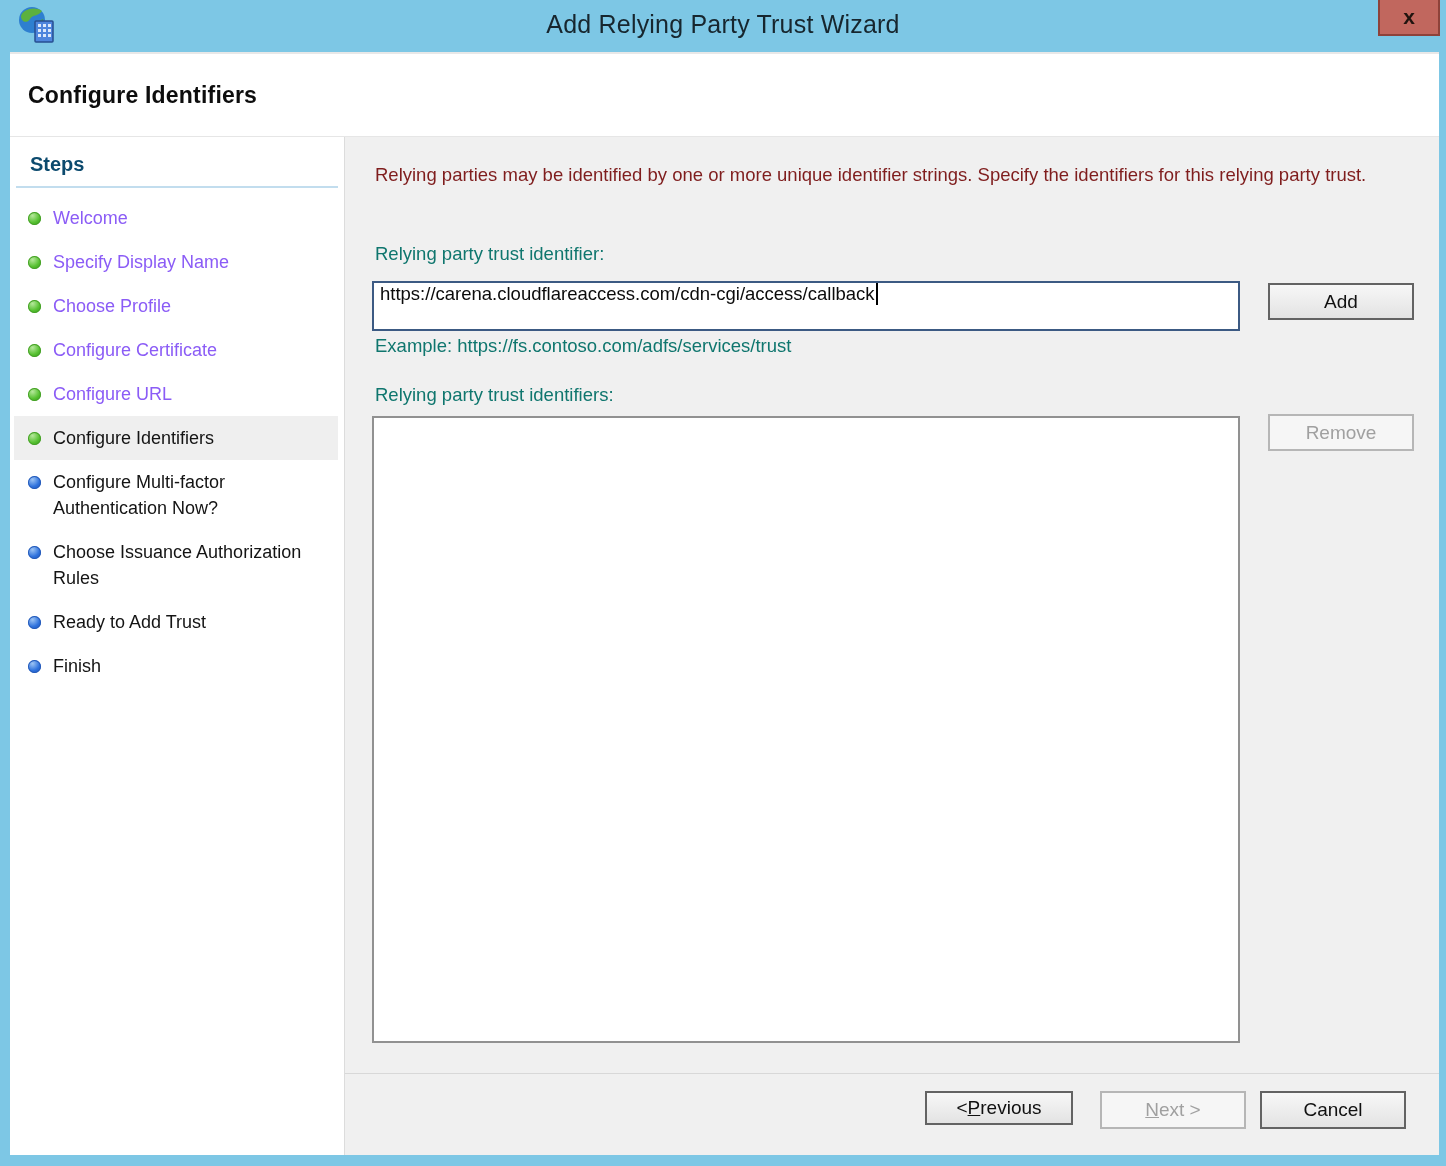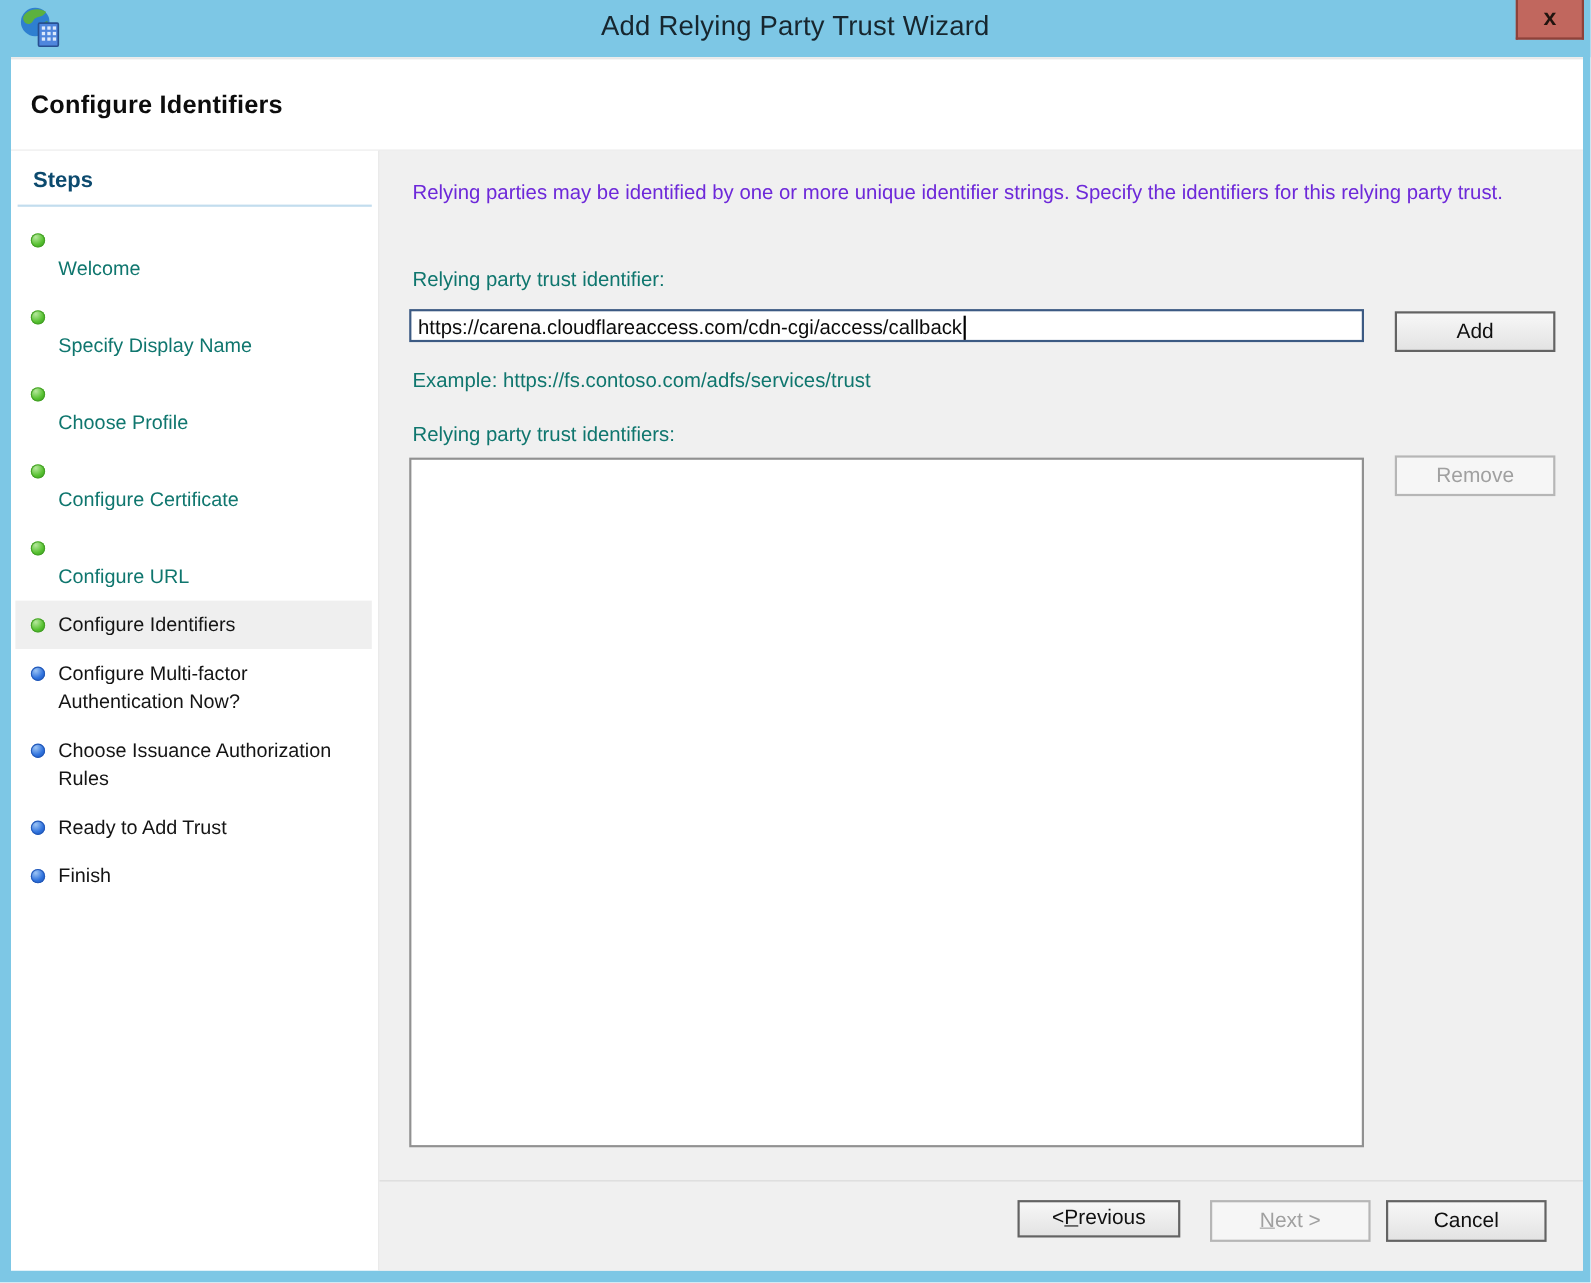--- a/index.html
+++ b/index.html
@@ -36,35 +36,35 @@
   .steps li { display:flex; gap:12px; margin:0 6px 0 4px; padding:9px 6px 9px 14px;
               font-size:18px; line-height:26px; cursor:default; }
   .steps li.current { background:#efefef; }
   .steps .bullet { width:13px; height:13px; border-radius:50%; flex:none; margin-top:7px; }
   .steps li.done .bullet, .steps li.current .bullet {
       background:radial-gradient(circle at 35% 28%, #b6e89c, #57c131 55%, #2f8f1c);
       box-shadow:inset 0 0 0 1px #45a026; }
   .steps li.todo .bullet {
       background:radial-gradient(circle at 35% 28%, #9cc4f4, #2f72dd 55%, #1a4fae);
       box-shadow:inset 0 0 0 1px #2459b8; }
-  .steps li.done .step-label { color:#0f766e;margin-top:26px; }
+  .steps li.done .step-label { color:#8b5cf6; }
   .steps li.current .step-label, .steps li.todo .step-label { color:#141414; }
 
   
   .content { flex:1; background:#f0f0f0; display:flex; flex-direction:column; min-width:0; }
   .content-main { flex:1; position:relative; }
 
-  .intro { position:absolute; left:30px; top:24px; width:1030px; font-size:18.5px; line-height:27px; color:#6d28d9; }
+  .intro { position:absolute; left:30px; top:24px; width:1030px; font-size:18.5px; line-height:27px; color:#7f1d1d; }
   .field-label { position:absolute; font-size:18.5px; color:#0f766e; }
   .lbl-identifier { left:30px; top:106px; }
   .lbl-example { left:30px; top:198px; }
   .lbl-identifiers { left:30px; top:247px; }
 
-  .textbox { position:absolute; left:27px; top:144px; width:868px; height:30px;
-             background:#ffffff; border:2px solid #3c5a83; display:flex; align-items:flex-end;
+  .textbox { position:absolute; left:27px; top:144px; width:868px; height:50px;
+             background:#ffffff; border:2px solid #3c5a83; display:flex; align-items:flex-start;
              padding-left:6px; font-size:18.5px; color:#0b0b0b; white-space:nowrap; overflow:hidden; cursor:text; }
   .caret { display:inline-block; width:0; height:22px; border-left:2px solid #000; margin-left:1px; }
 
   .listbox { position:absolute; left:27px; top:279px; width:868px; height:627px;
              background:#ffffff; border:2px solid #919191; }
 
   .btn { display:flex; align-items:center; justify-content:center; font-size:19px; color:#101010;
          background:linear-gradient(#f7f7f7,#e3e3e3); border:2px solid #636363; cursor:pointer;
          font-family:"Liberation Sans", sans-serif; }
   .btn.disabled { background:#f6f6f6; border-color:#b6b6b6; color:#a0a0a0; cursor:default; }

